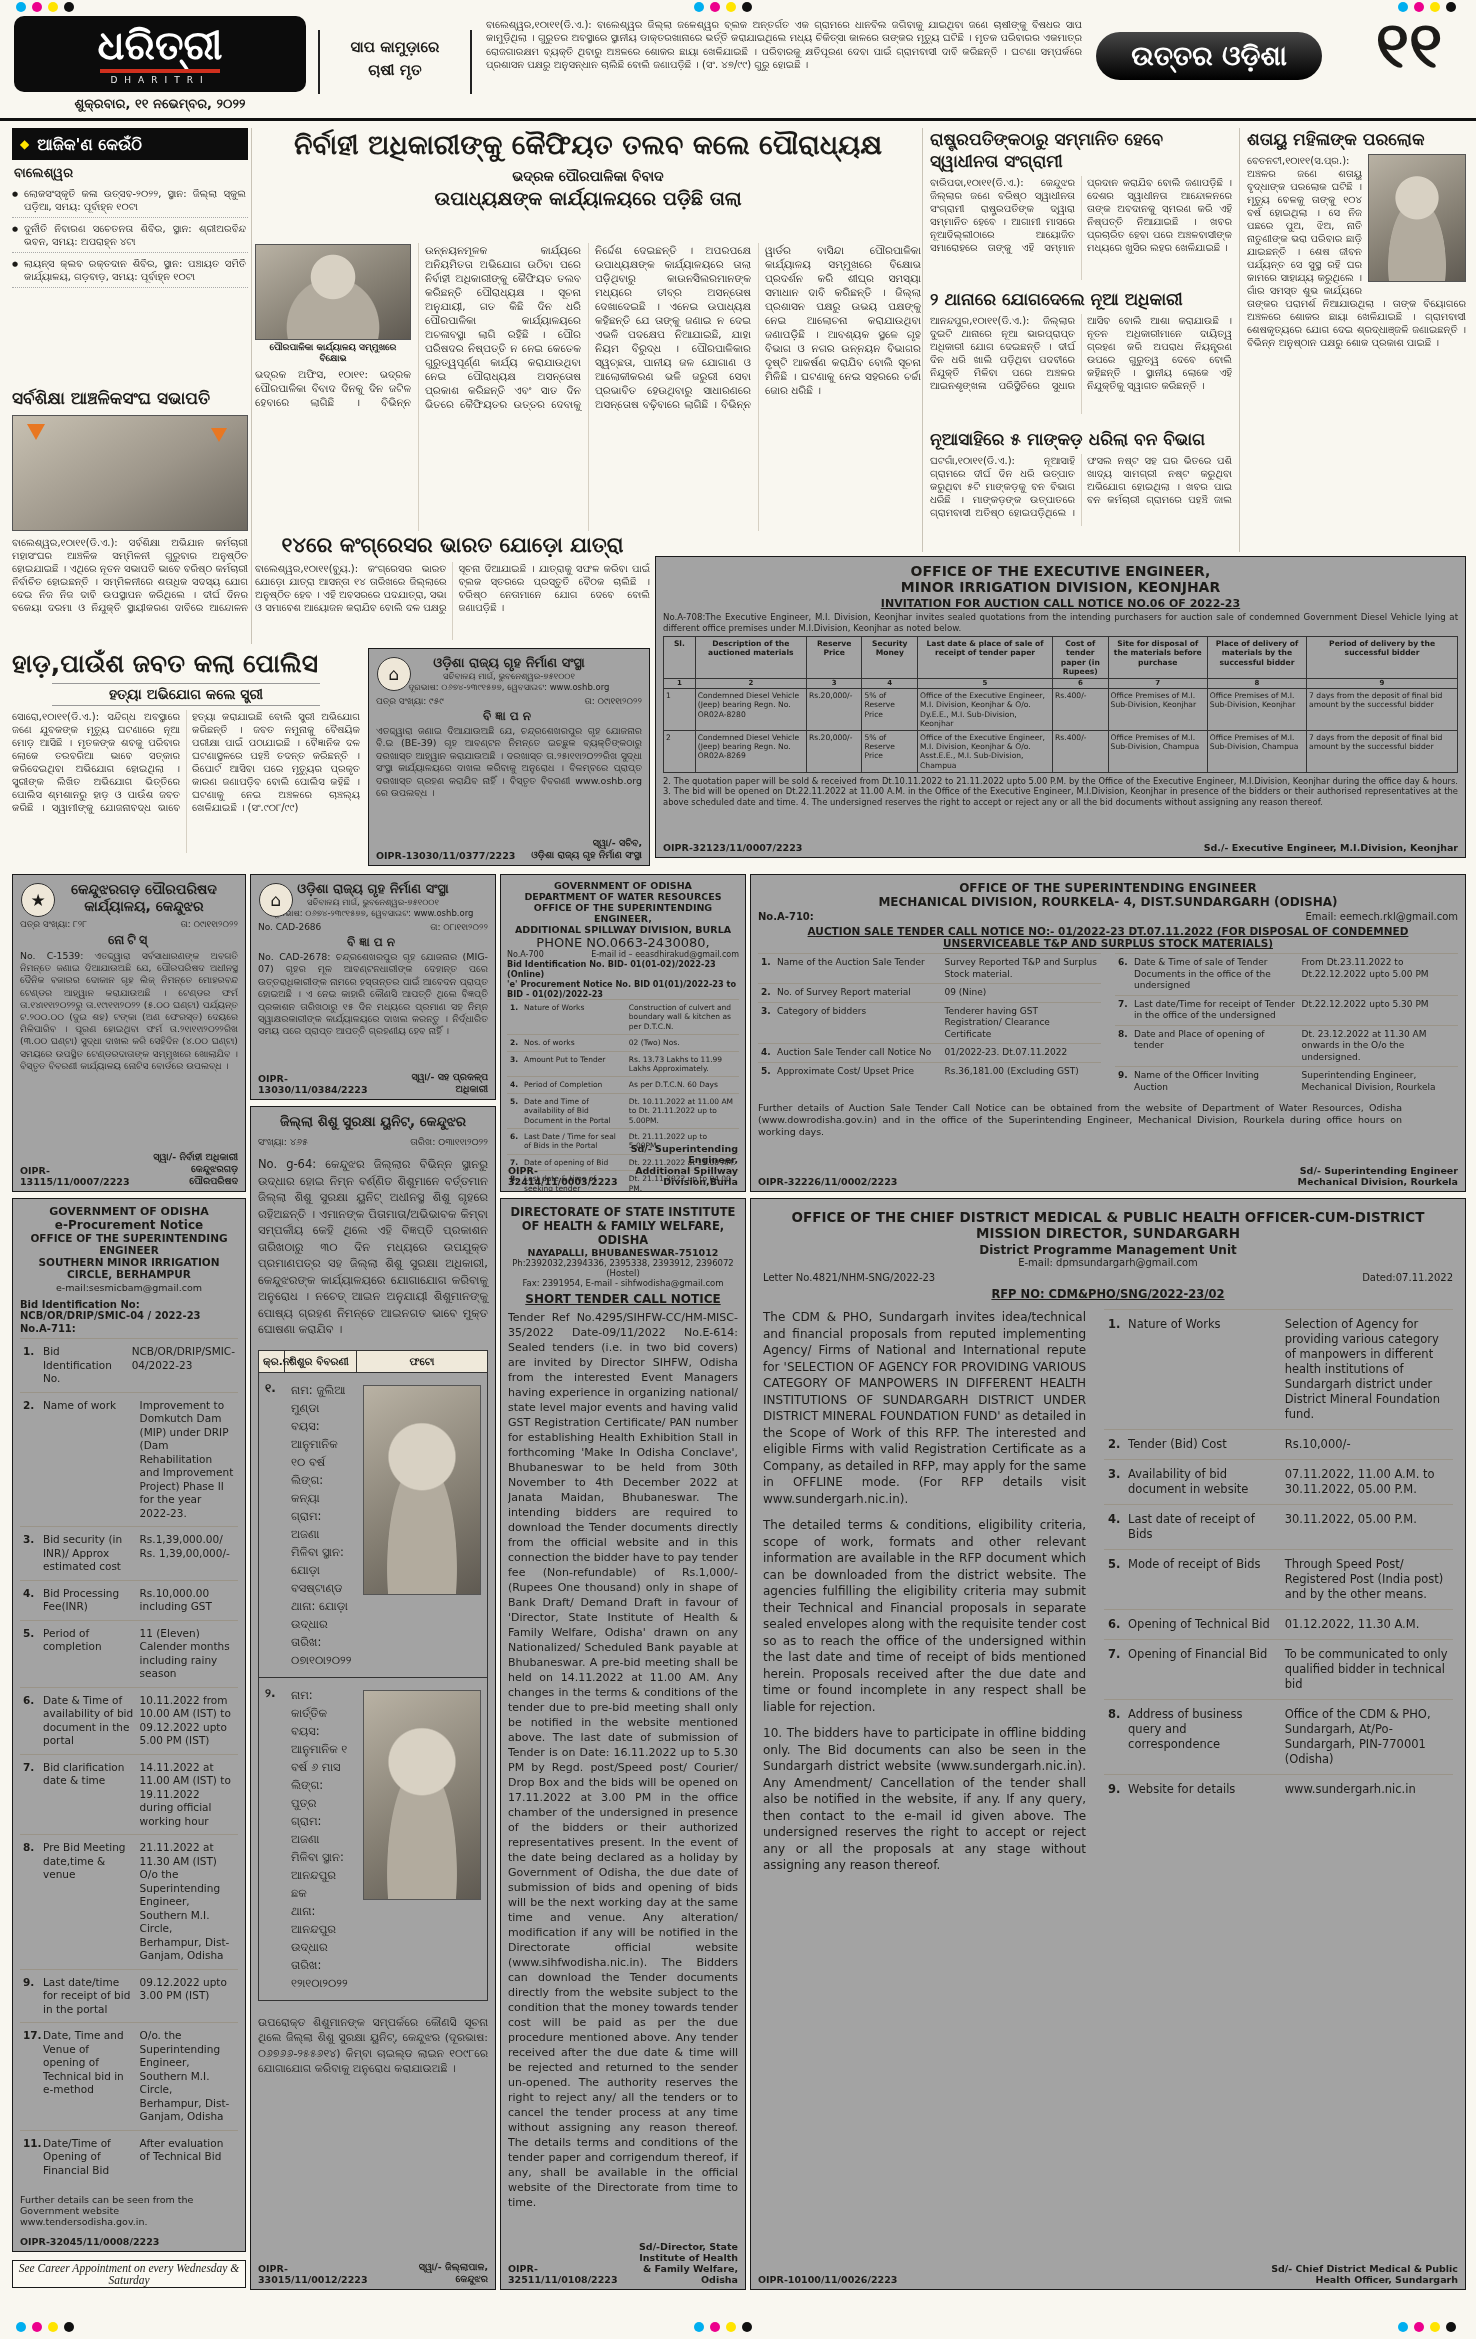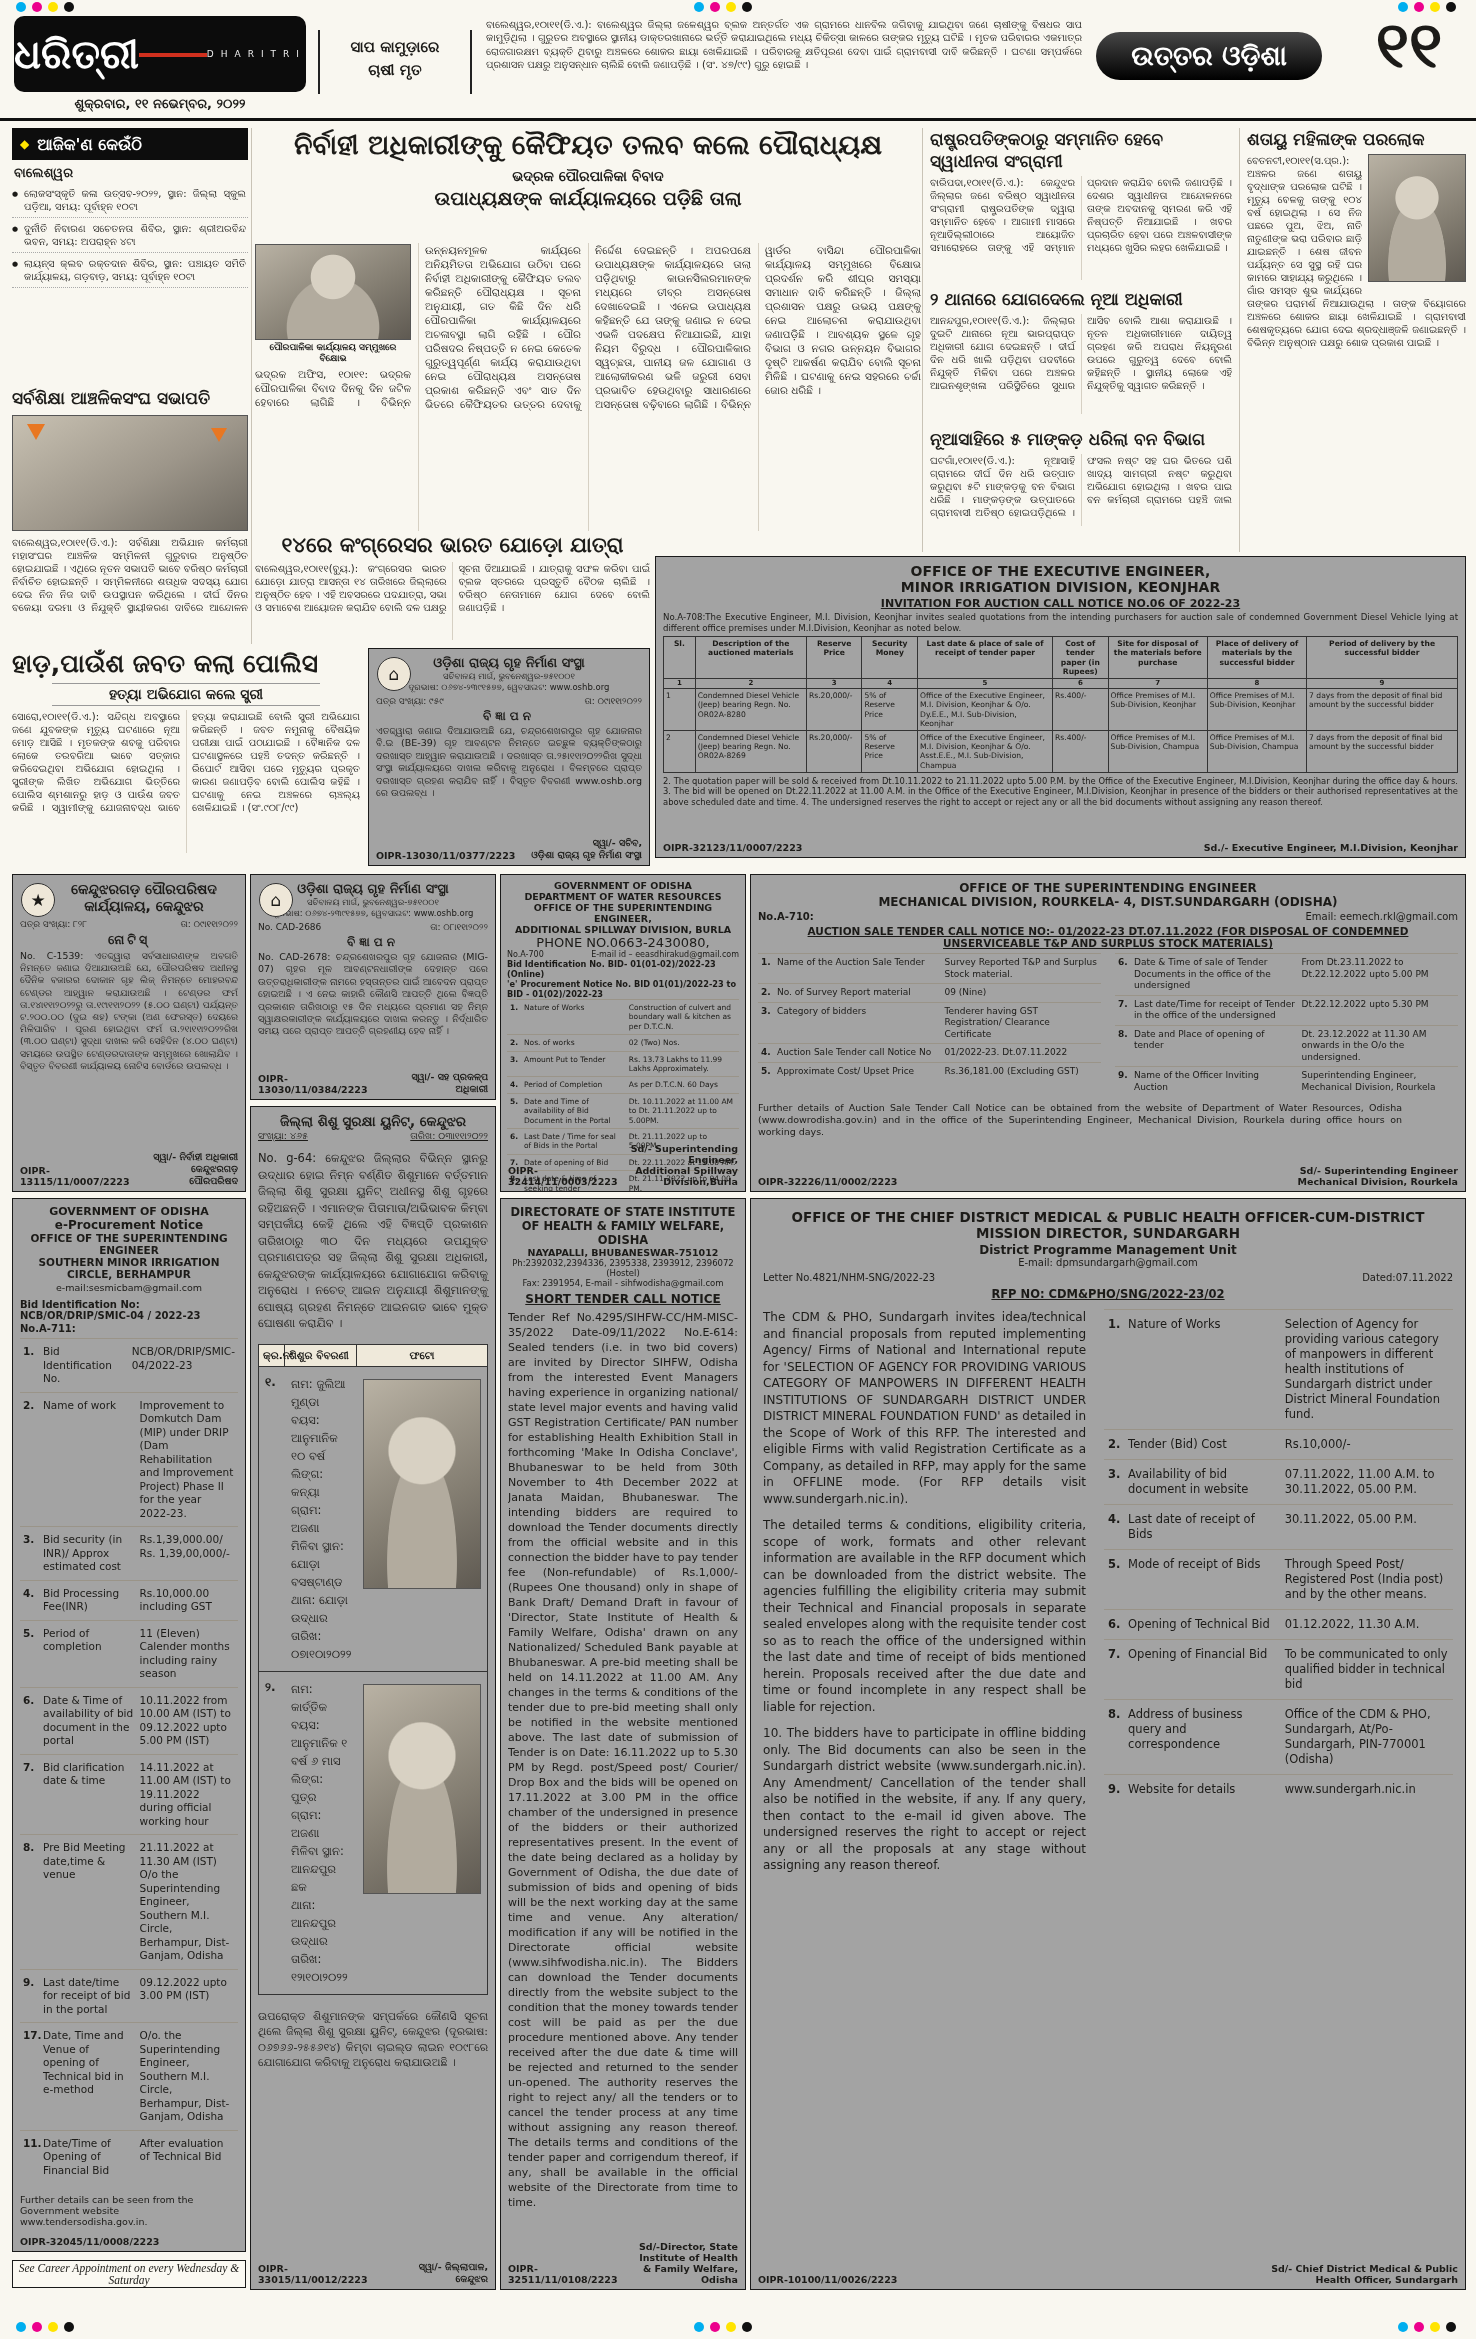--- a/index.html
+++ b/index.html
@@ -13,21 +13,21 @@
   .just { text-align:justify; }
   .pre { white-space:pre-line; }
   .clip { overflow:hidden; }
 
   
   .trim { position:absolute; display:flex; gap:6px; }
   .dot { width:10px; height:10px; border-radius:50%; }
   .d-c { background:#00aeef; } .d-m { background:#ec008c; } .d-y { background:#ffe400; } .d-k { background:#111; }
 
   
-  .logo-box { left:14px; top:16px; width:292px; height:76px; background:#0c0c0c; border-radius:10px; color:#fff; display:flex; flex-direction:row; align-items:center; justify-content:flex-end; }
+  .logo-box { left:14px; top:16px; width:292px; height:76px; background:#0c0c0c; border-radius:10px; color:#fff; display:flex; flex-direction:column; align-items:center; justify-content:center; }
   .logo-main { font-size:40px; font-weight:bold; line-height:1.05; }
   .logo-rule { width:120px; height:4px; background:#d0301e; margin:3px 0 2px; }
   .logo-sub { font-size:9px; letter-spacing:7px; color:#eee; }
   .mast-date { left:14px; top:96px; width:292px; text-align:center; font-size:13px; font-weight:bold; }
   .teaser { left:318px; top:30px; width:154px; height:64px; border-left:2px solid #222; border-right:2px solid #222; padding:6px 6px; text-align:center; font-weight:bold; font-size:15px; line-height:1.5; }
   .mast-brief { left:486px; top:18px; width:596px; height:96px; font-size:10px; line-height:13.4px; text-align:justify; overflow:hidden; }
   .region-pill { left:1096px; top:32px; width:226px; height:48px; background:linear-gradient(#474747,#000); border-radius:26px; color:#fff; font-size:27px; font-weight:bold; display:flex; align-items:center; justify-content:center; }
   .page-no { left:1356px; top:10px; width:106px; text-align:center; font-size:64px; font-weight:bold; line-height:1.1; }
   .mast-rule { left:0; top:118px; width:1476px; height:3px; background:#111; }
 
@@ -322,21 +322,21 @@
     <div class="c b" style="font-size:12px;letter-spacing:4px;margin:2px 0;">ବିଜ୍ଞାପନ</div>
     <div class="just" style="font-size:9.5px;line-height:12.4px;height:112px;overflow:hidden;">No. CAD-2678: ଚନ୍ଦ୍ରଶେଖରପୁର ଗୃହ ଯୋଜନାର (MIG-07) ଗୃହର ମୂଳ ଆବଣ୍ଟନଧାରୀଙ୍କ ଦେହାନ୍ତ ପରେ ଉତ୍ତରାଧିକାରୀଙ୍କ ନାମରେ ହସ୍ତାନ୍ତର ପାଇଁ ଆବେଦନ ପ୍ରାପ୍ତ ହୋଇଅଛି । ଏ ନେଇ କାହାରି କୌଣସି ଆପତ୍ତି ଥିଲେ ବିଜ୍ଞପ୍ତି ପ୍ରକାଶନ ତାରିଖଠାରୁ ୧୫ ଦିନ ମଧ୍ୟରେ ପ୍ରମାଣ ସହ ନିମ୍ନ ସ୍ୱାକ୍ଷରକାରୀଙ୍କ କାର୍ଯ୍ୟାଳୟରେ ଦାଖଲ କରନ୍ତୁ । ନିର୍ଦ୍ଧାରିତ ସମୟ ପରେ ପ୍ରାପ୍ତ ଆପତ୍ତି ଗ୍ରହଣୀୟ ହେବ ନାହିଁ ।</div>
     <div class="nfoot">
       <span class="oipr">OIPR-13030/11/0384/2223</span>
       <span class="sign">ସ୍ୱା/- ସହ ପ୍ରକଳ୍ପ ଅଧିକାରୀ</span>
     </div>
   </section>
 
   <section class="abs nbox" style="left:250px;top:1106px;width:246px;height:1184px;">
     <div class="c b" style="font-size:13.5px;">ଜିଲ୍ଲା ଶିଶୁ ସୁରକ୍ଷା ୟୁନିଟ୍, କେନ୍ଦୁଝର</div>
-    <div style="display:flex;justify-content:space-between;font-size:9.5px;margin-top:0;text-decoration:underline;">
+    <div style="display:flex;justify-content:space-between;font-size:9.5px;margin-top:6px;">
       <span>ସଂଖ୍ୟା: ୪୬୫</span>
       <span>ତାରିଖ: ୦୩ା୧୧ା୨୦୨୨</span>
     </div>
     <div class="just" style="font-size:11.5px;line-height:16.5px;margin-top:8px;">No. g-64: କେନ୍ଦୁଝର ଜିଲ୍ଲାର ବିଭିନ୍ନ ସ୍ଥାନରୁ ଉଦ୍ଧାର ହୋଇ ନିମ୍ନ ବର୍ଣ୍ଣିତ ଶିଶୁମାନେ ବର୍ତ୍ତମାନ ଜିଲ୍ଲା ଶିଶୁ ସୁରକ୍ଷା ୟୁନିଟ୍ ଅଧୀନସ୍ଥ ଶିଶୁ ଗୃହରେ ରହିଅଛନ୍ତି । ଏମାନଙ୍କ ପିତାମାତା/ଅଭିଭାବକ କିମ୍ବା ସମ୍ପର୍କୀୟ କେହି ଥିଲେ ଏହି ବିଜ୍ଞପ୍ତି ପ୍ରକାଶନ ତାରିଖଠାରୁ ୩୦ ଦିନ ମଧ୍ୟରେ ଉପଯୁକ୍ତ ପ୍ରମାଣପତ୍ର ସହ ଜିଲ୍ଲା ଶିଶୁ ସୁରକ୍ଷା ଅଧିକାରୀ, କେନ୍ଦୁଝରଙ୍କ କାର୍ଯ୍ୟାଳୟରେ ଯୋଗାଯୋଗ କରିବାକୁ ଅନୁରୋଧ । ନଚେତ୍ ଆଇନ ଅନୁଯାୟୀ ଶିଶୁମାନଙ୍କୁ ପୋଷ୍ୟ ଗ୍ରହଣ ନିମନ୍ତେ ଆଇନଗତ ଭାବେ ମୁକ୍ତ ଘୋଷଣା କରାଯିବ ।</div>
     <div style="border:1px solid #333;margin-top:12px;">
       <div style="display:grid;grid-template-columns:26px 1fr 130px;background:#efe9da;font-weight:bold;font-size:10.5px;">
         <div style="padding:4px 4px;border-right:1px solid #333;">କ୍ର.ନଂ</div>
         <div style="padding:4px 4px;border-right:1px solid #333;">ଶିଶୁର ବିବରଣୀ</div>
         <div style="padding:4px 4px;text-align:center;">ଫଟୋ</div>
       </div>

